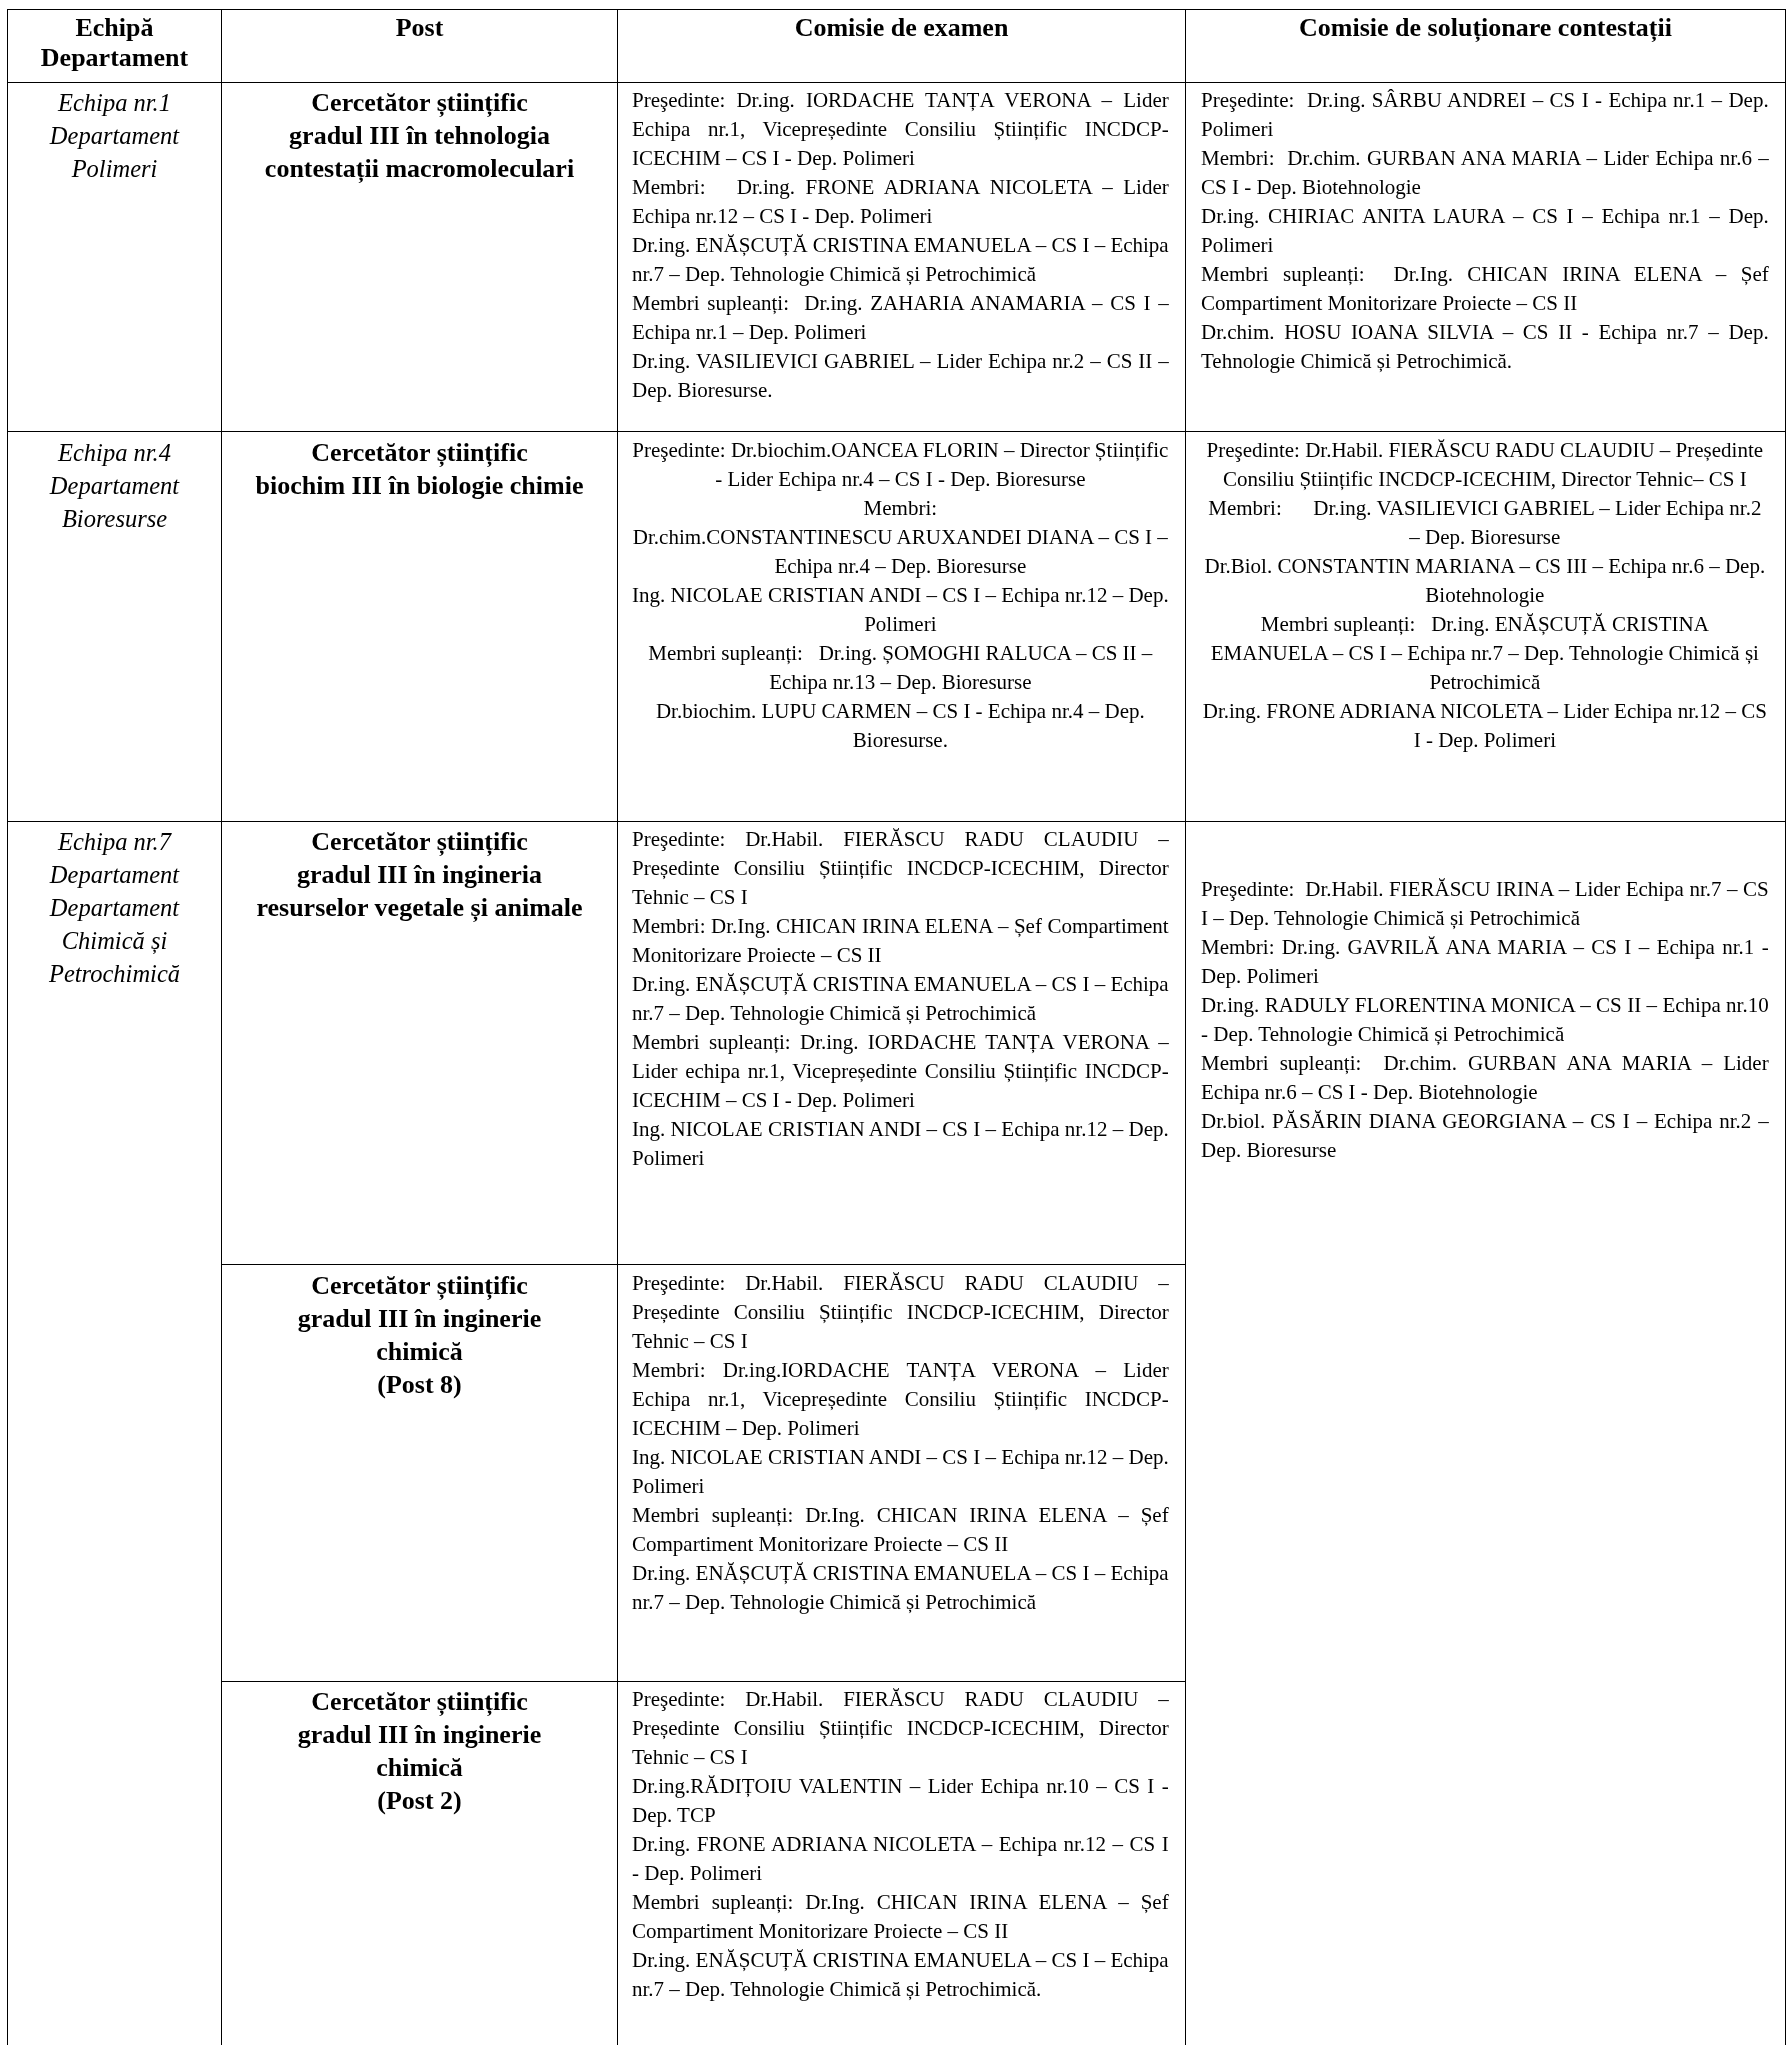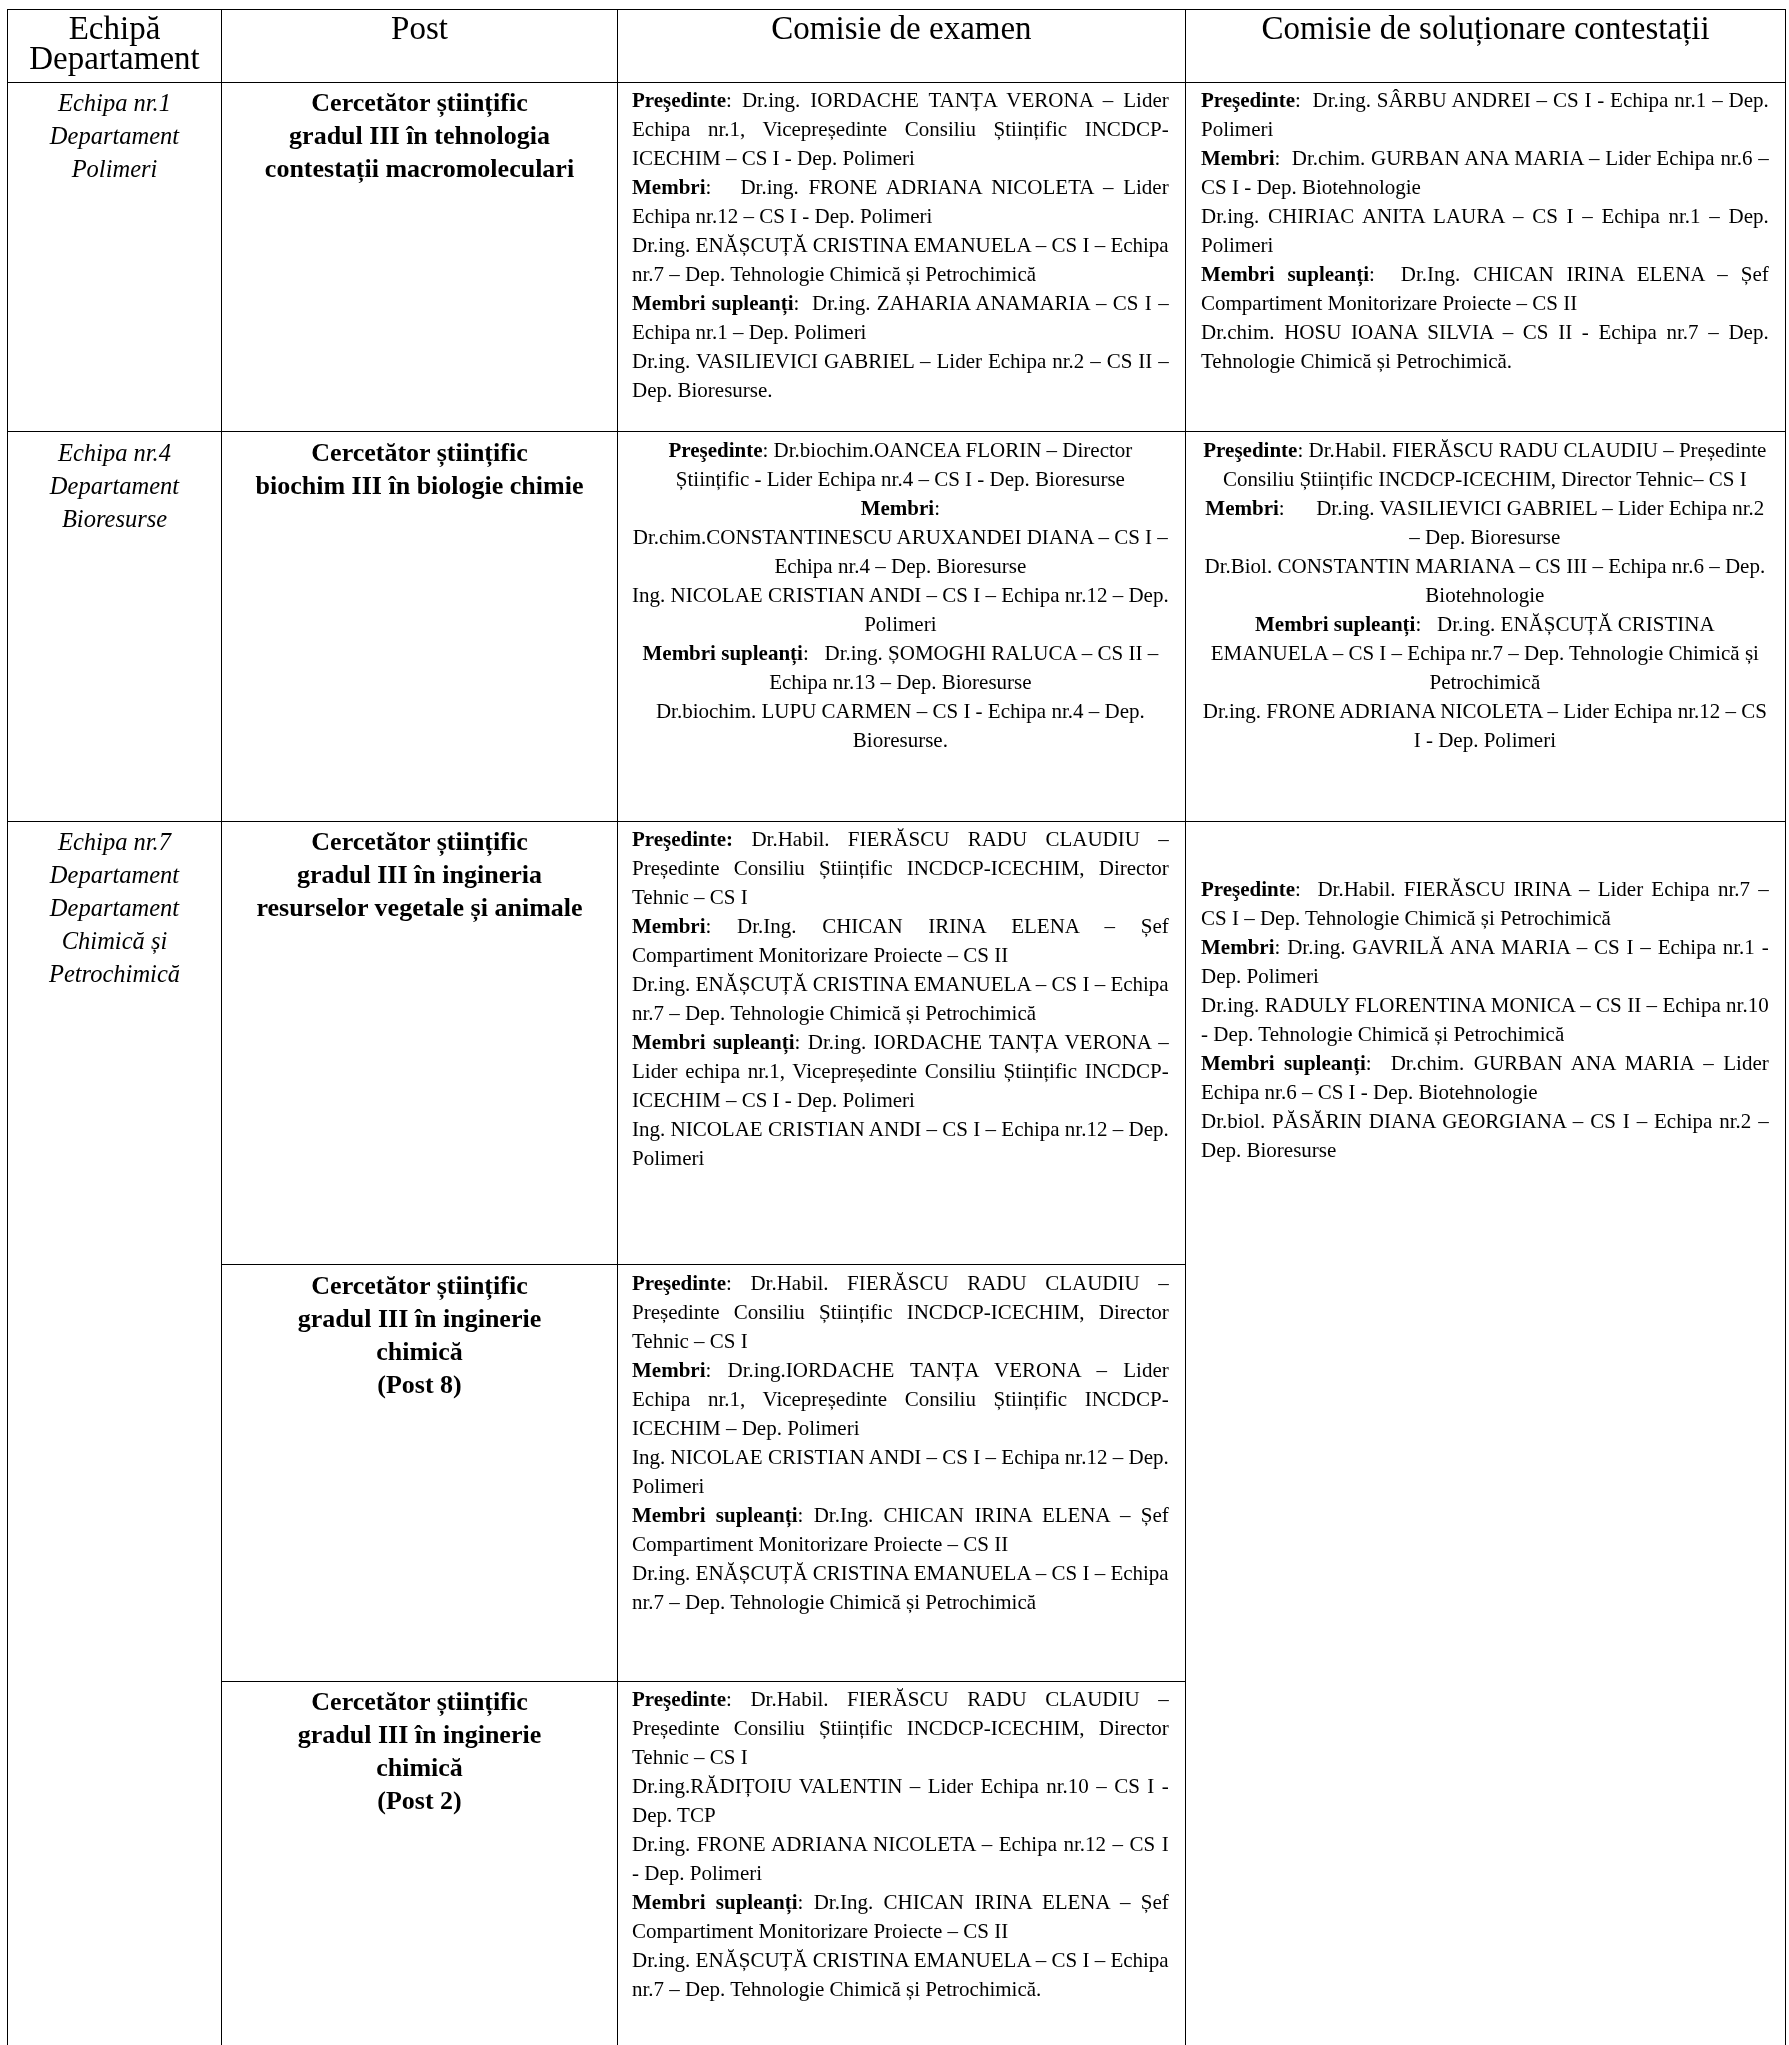--- a/index.html
+++ b/index.html
@@ -12,40 +12,40 @@
       width: 1777px; border-collapse: collapse; table-layout: fixed;
     }
     table.committee td, table.committee th {
       border: 1.8px solid #000; vertical-align: top; padding: 0;
     }
     col.c1 { width: 214px; }
     col.c2 { width: 396px; }
     col.c3 { width: 568px; }
     col.c4 { width: 600px; }
     th {
-      font-weight: normal; font-size: 33px; line-height: 30px;
+      font-weight: bold; font-size: 26px; line-height: 30px;
       text-align: center; height: 69px; padding-top: 2.3px !important;
     }
     td.team {
       font-size: 24.5px; line-height: 33px; text-align: center;
       padding-top: 3.5px !important;
       font-style: italic;
     }
     td.post {
       font-size: 26px; line-height: 33px; text-align: center; font-weight: bold;
       padding-top: 3.5px !important;
     }
     td.exam, td.appeal {
       font-size: 21px; line-height: 29px; text-align: justify;
       padding: 3.5px 16.3px 0 14px !important;
     }
     td.appeal { padding: 3.5px 16.3px 0 15px !important; }
     td.appeal-mid { vertical-align: middle; padding-top: 53px !important; }
     .line { display: block; }
-    .label { font-weight: bold; }
+    .label { font-weight: normal; }
     tr.r1 td { height: 345px; }
     tr.r2 td { height: 385px; text-align: center; }
     tr.r3a td { height: 439px; }
     tr.r3b td { height: 412px; }
     tr.r3c td { height: 363px; }
   </style>
 </head>
 <body>
 
 <table class="committee">

